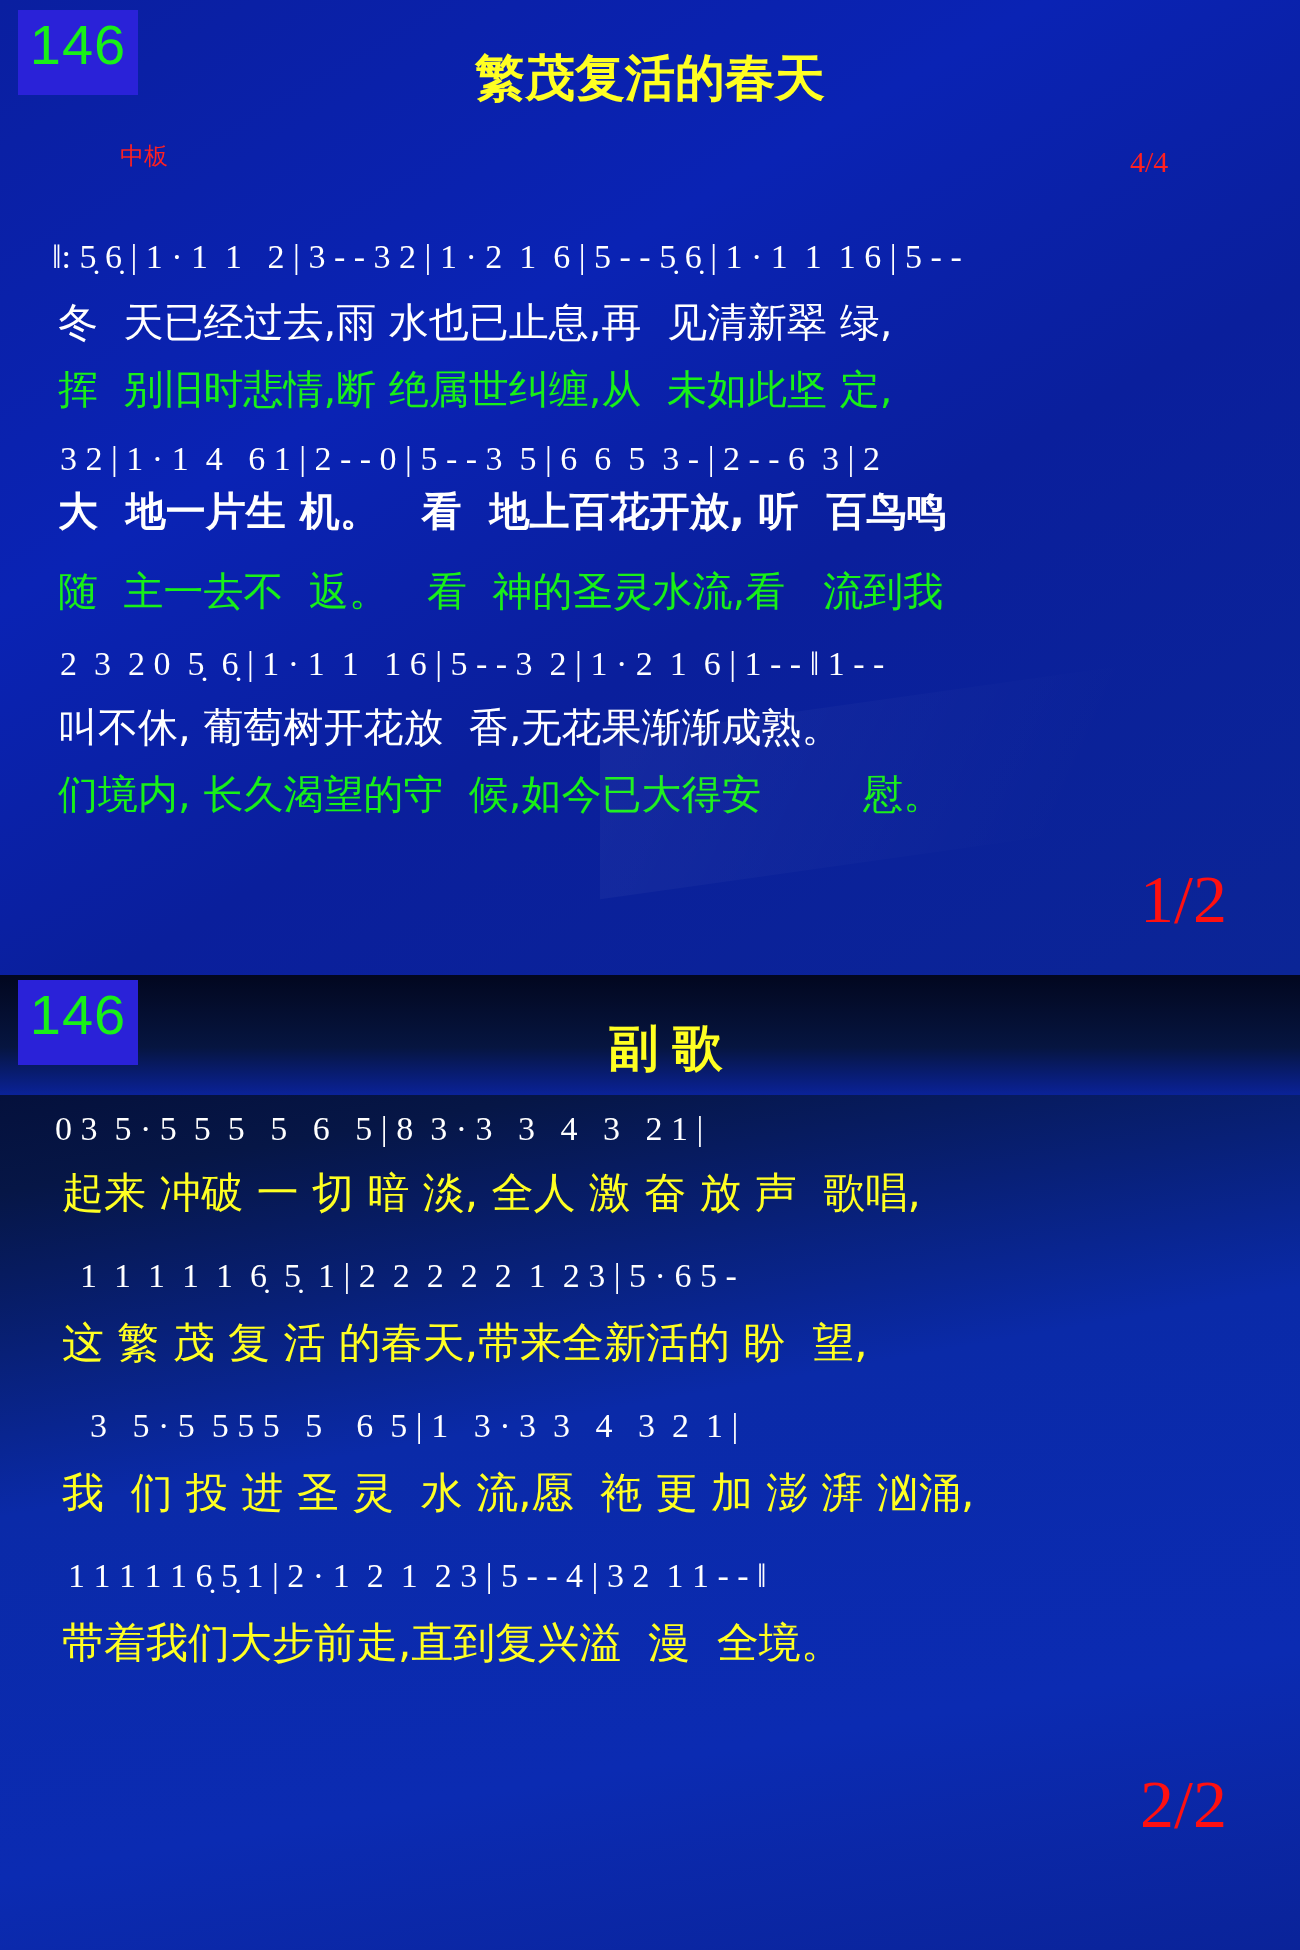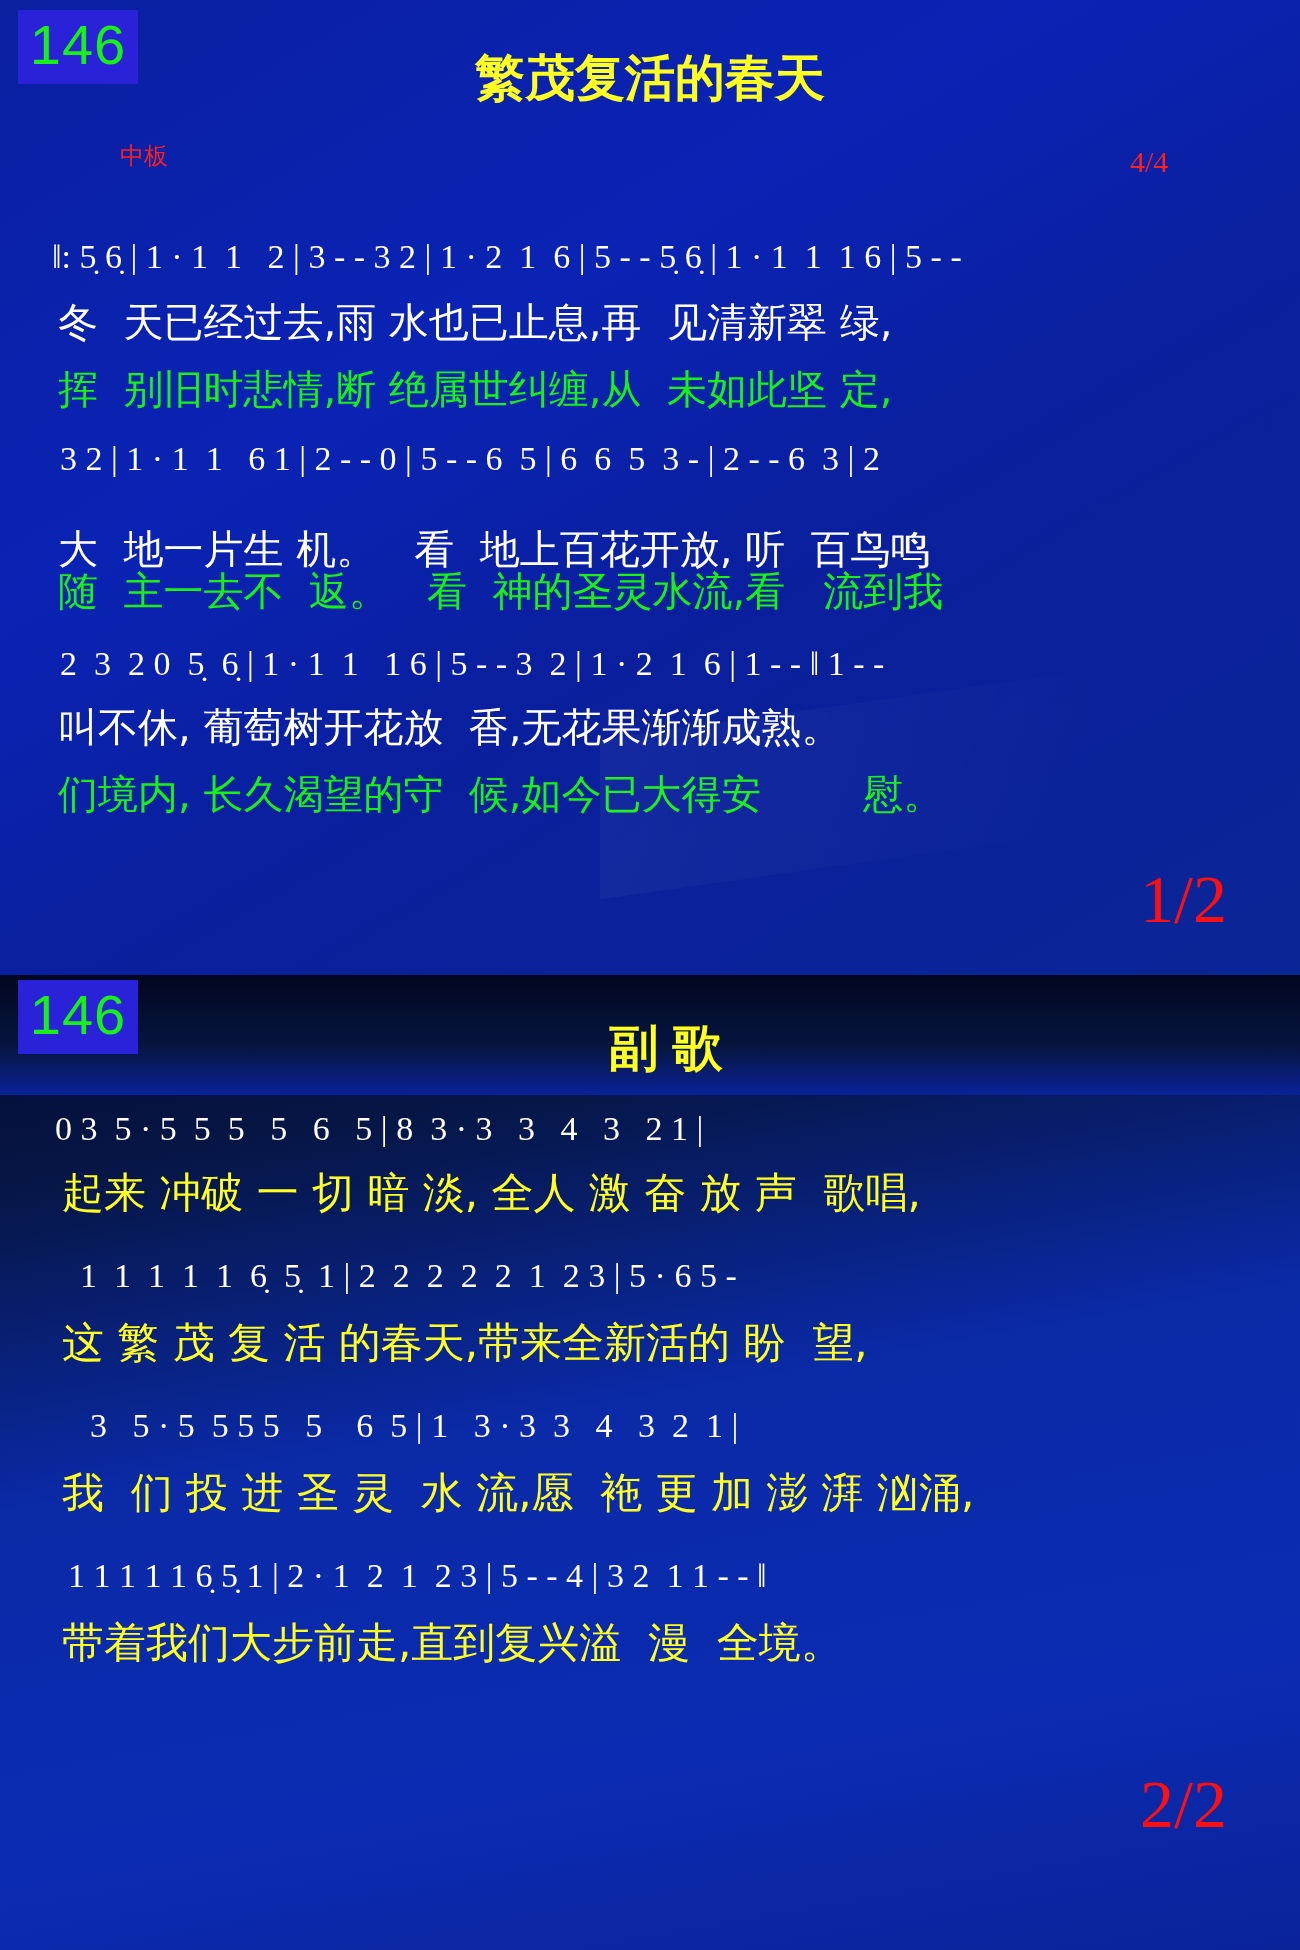--- a/index.html
+++ b/index.html
@@ -42,21 +42,21 @@
     position: absolute;
     left: 600px; top: 690px; width: 700px; height: 160px;
     background: linear-gradient(115deg, rgba(255,255,255,0.045), rgba(255,255,255,0) 70%);
     transform: skewY(-8deg);
     pointer-events: none;
   }
   .num-badge {
     position: absolute;
     left: 18px;
     width: 120px;
-    height: 74px;
+    height: 85px;
     background: #2a22d8;
     color: #18f018;
     font-size: 56px;
     line-height: 70px;
     text-align: center;
     font-family: "Liberation Sans", sans-serif;
     letter-spacing: 1px;
   }
   .slide-title {
     position: absolute;
@@ -127,22 +127,22 @@
   <div class="slide-title" style="top:45px;">繁茂复活的春天</div>
 
   <div class="tempo" style="left:120px; top:140px;">中板</div>
 
   <div class="timesig" style="left:1130px; top:145px;">4/4</div>
 
   <div class="notes" style="left:52px; top:238px;">‖: 5̣ 6̣ | 1 · 1  1   2 | 3 - - 3 2 | 1 · 2  1  6 | 5 - - 5̣ 6̣ | 1 · 1  1  1 6 | 5 - -</div>
   <div class="lyric lyric-green" style="left:58px; top:362px;">挥  别旧时悲情,断 绝属世纠缠,从  未如此坚 定,</div>
   <div class="lyric lyric-white" style="left:58px; top:295px;">冬  天已经过去,雨 水也已止息,再  见清新翠 绿,</div>
 
-  <div class="notes" style="left:60px; top:440px;">3 2 | 1 · 1  1   6 1 | 2 - - 0 | 5 - - 6  5 | 6  6  5  3 - | 2 - - 6  3 | 2</div>
-  <div class="lyric lyric-white" style="left:58px; top:522px;">大  地一片生 机。   看  地上百花开放, 听  百鸟鸣</div>
+  <div class="notes" style="left:60px; top:440px;">3 2 | 1 · 1  4   6 1 | 2 - - 0 | 5 - - 3  5 | 6  6  5  3 - | 2 - - 6  3 | 2</div>
+  <div class="lyric lyric-white" style="left:58px; top:484px;font-weight:bold;">大  地一片生 机。   看  地上百花开放, 听  百鸟鸣</div>
   <div class="lyric lyric-green" style="left:58px; top:564px;">随  主一去不  返。   看  神的圣灵水流,看   流到我</div>
 
   <div class="notes" style="left:60px; top:645px;">2  3  2 0  5̣  6̣ | 1 · 1  1   1 6 | 5 - - 3  2 | 1 · 2  1  6 | 1 - - ‖ 1 - -</div>
   <div class="lyric lyric-white" style="left:58px; top:700px;">叫不休, 葡萄树开花放  香,无花果渐渐成熟。</div>
   <div class="lyric lyric-green" style="left:58px; top:767px;">们境内, 长久渴望的守  候,如今已大得安        慰。</div>
 
   <div class="pagenum" style="left:1140px; top:860px;">1/2</div>
 </div>
 
 <div class="page slide2">

